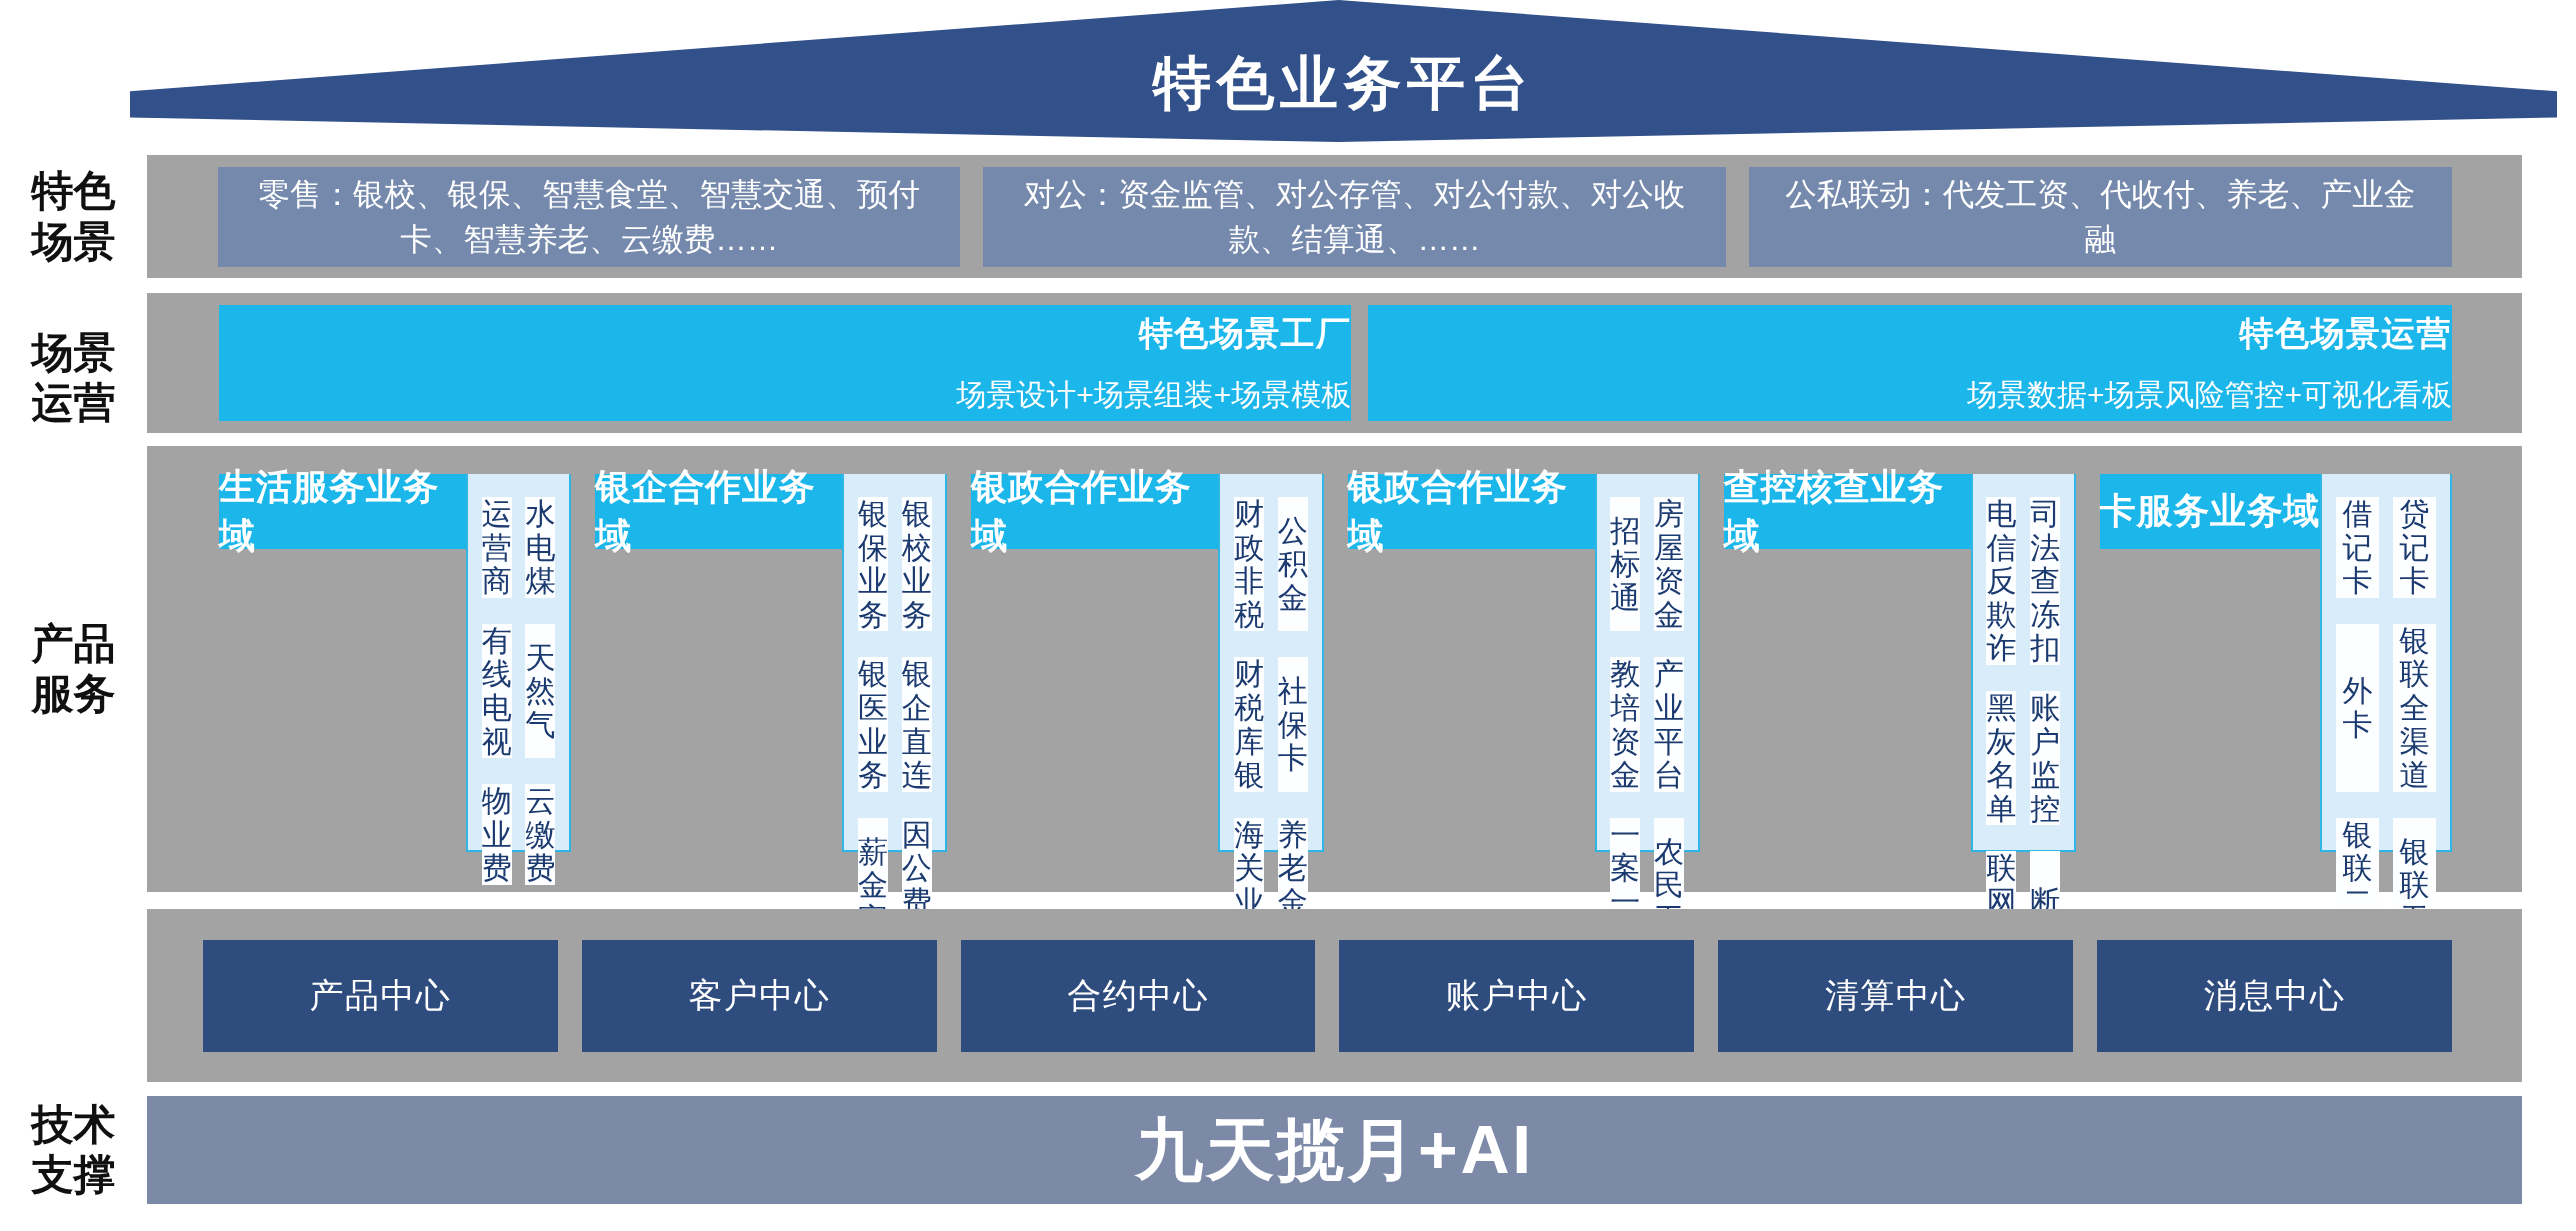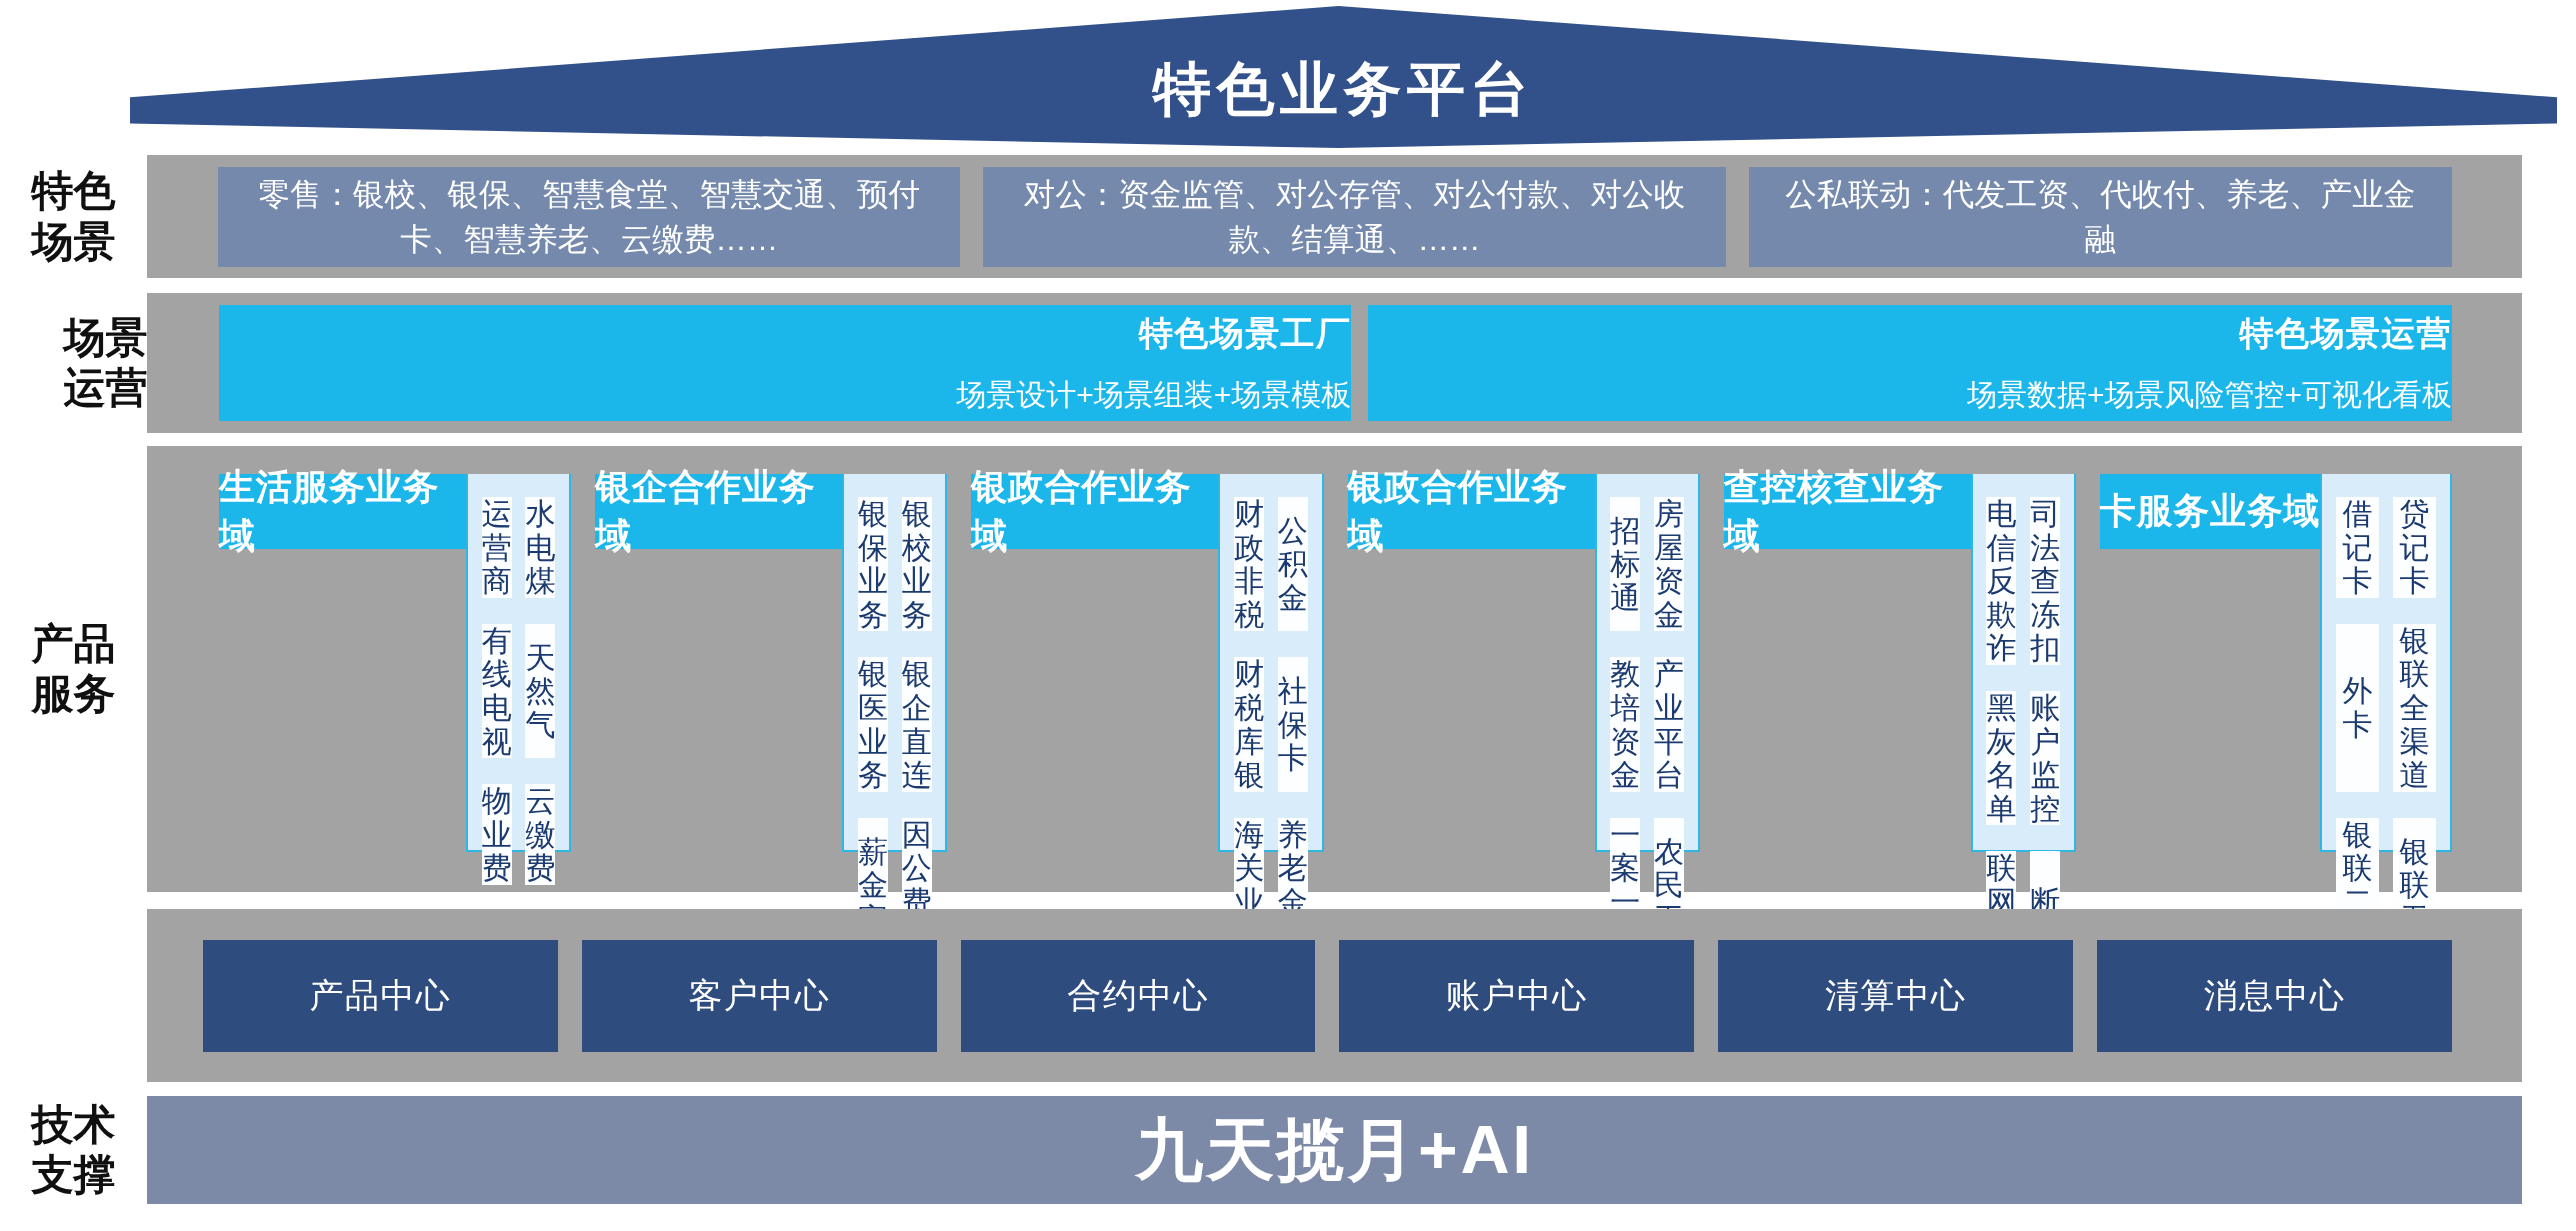--- a/index.html
+++ b/index.html
@@ -3,35 +3,35 @@
 <meta charset="utf-8">
 <style>
   html,body { margin:0; padding:0; background:#ffffff; }
   .canvas {
     position:relative; width:2576px; height:1232px; background:#ffffff;
     font-family:"Liberation Sans","DejaVu Sans",sans-serif; overflow:hidden;
   }
 
   
   .roof {
-    position:absolute; left:130px; top:6px; width:2427px; height:145px;
+    position:absolute; left:130px; top:0; width:2427px; height:145px;
     background:#32508A;
     clip-path:polygon(49.8% 0%, 100% 63%, 100% 81%, 49.8% 98%, 0% 81%, 0% 63%);
     display:flex; align-items:center; justify-content:center;
   }
   .roof-title { color:#ffffff; font-size:58px; font-weight:bold; letter-spacing:5.5px; margin-top:23px; }
 
   
   .row-label {
     position:absolute; left:0; width:147px; display:flex; align-items:center; justify-content:center;
     color:#101010; font-size:42px; font-weight:700; line-height:1.2;
   }
   .row-label span { display:block; width:2.08em; text-align:center; }
   .lbl-scene   { top:155px;  height:123px; }
-  .lbl-op      { top:293px;  height:140px;padding-left:32px; }
+  .lbl-op      { top:308px;  height:140px; }
   .lbl-prod    { top:446px;  height:446px; }
   .lbl-shared  { top:909px; height:173px; }
   .lbl-tech    { top:1096px; height:108px; }
 
   
   .band { position:absolute; left:147px; width:2375px; background:#a3a3a3; box-sizing:border-box; }
   .band-scene  { top:155px;  height:123px; display:flex; align-items:center; gap:23px; padding:0 70px 0 71px; }
   .band-op     { top:293px;  height:140px; display:flex; align-items:center; gap:17px; padding:0 70px 0 72px; }
   .band-prod   { top:446px;  height:446px; display:flex; gap:24px; padding:28px 70px 40px 72px; }
   .band-shared { top:909px; height:173px; display:flex; align-items:center; gap:24px; padding:0 70px 0 56px; }

